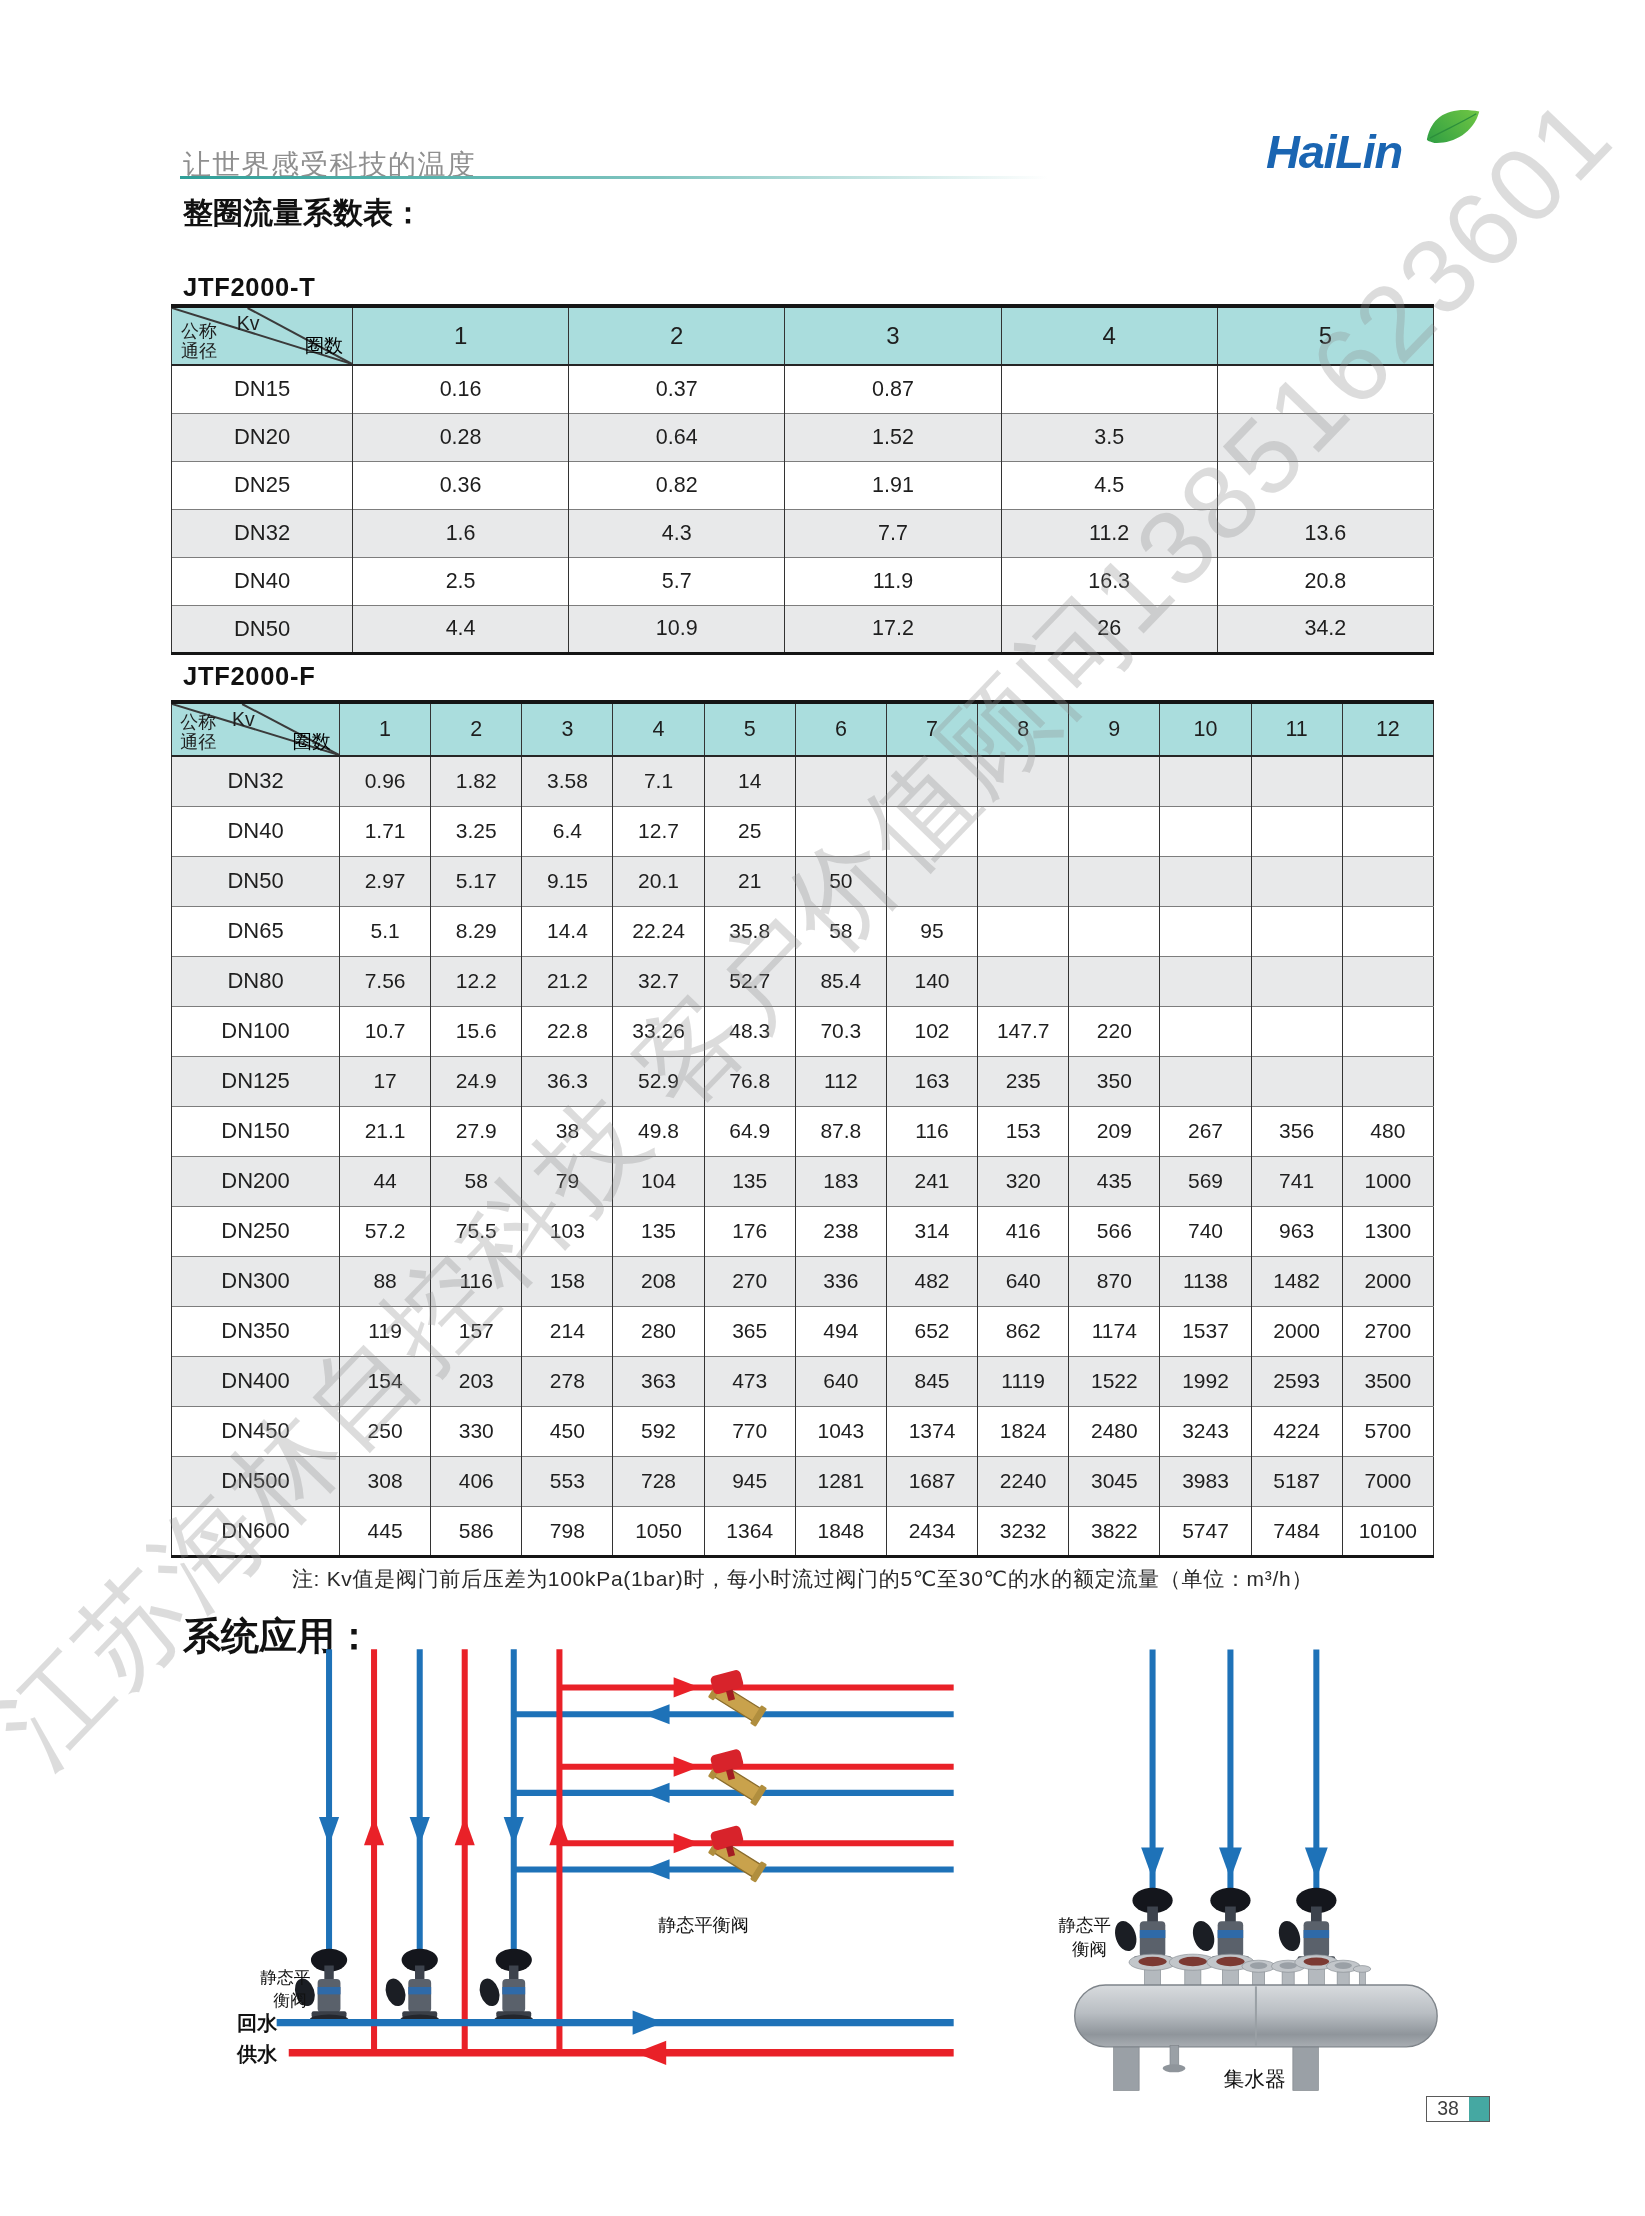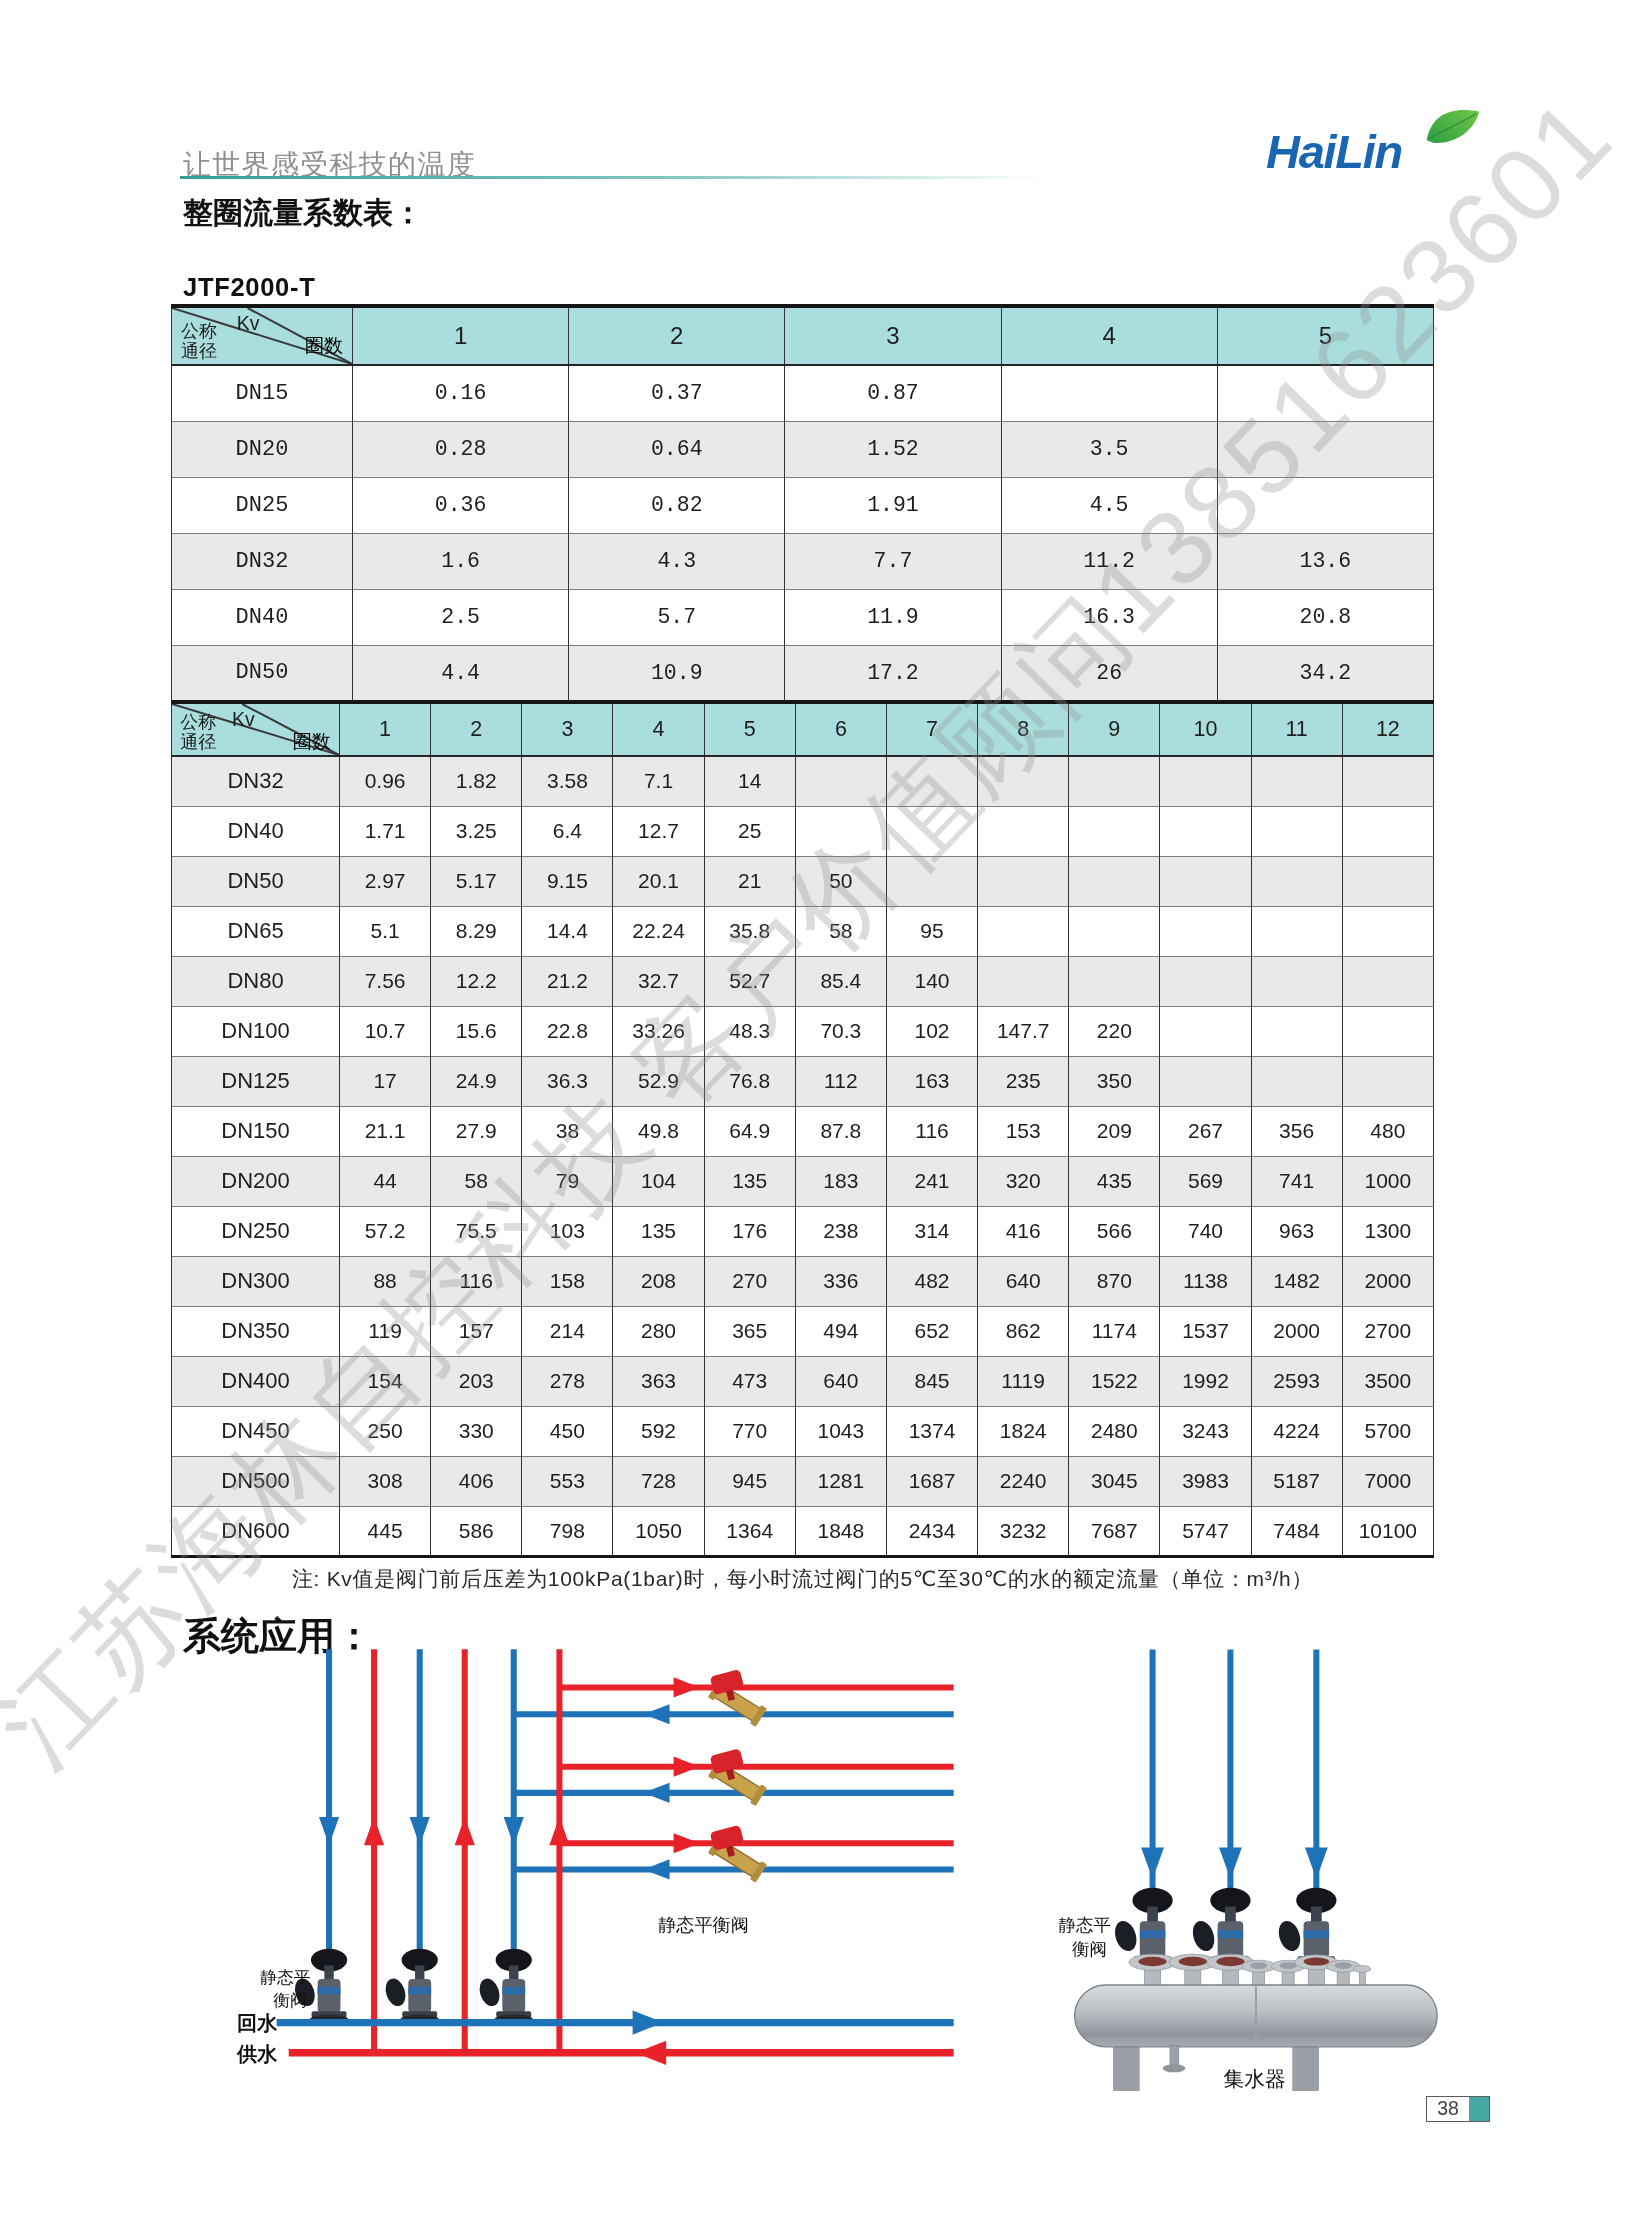--- a/index.html
+++ b/index.html
@@ -25,21 +25,21 @@
 
   
   .kv-table { position:absolute; left:171px; border-collapse:collapse; table-layout:fixed; width:1263px;
     border-top:4px solid #151515; border-bottom:3.4px solid #151515; border-left:1.3px solid #333; border-right:1.3px solid #333; }
   .t1 { top:304px; }
   .t2 { top:700px; }
   .kv-table th, .kv-table td { border-left:1.3px solid #333; text-align:center; vertical-align:middle; color:#1e1e1e; }
   .kv-table th { background:#aadddd; font-weight:400; }
   .t1 th { height:59px; font-size:24px; }
   .t2 th { height:54px; font-size:21.5px; }
-  .t1 td { height:56px; font-size:21.5px;font-family:Liberation Mono, monospace; }
+  .t1 td { height:48px; font-size:21.5px; }
   .t2 td { height:50px; font-size:21px; }
   .kv-table td { border-top:1.3px solid #7d7d7d; }
   .kv-table tbody tr:first-child td { border-top:2px solid #262626; }
   .t1 tbody tr:nth-child(even) { background:#e8e9ea; }
   .t2 tbody tr:nth-child(odd) { background:#e8e9ea; }
   .t1 th.corner { width:181px; }
   .t2 th.corner { width:168px; }
   th.corner { position:relative; padding:0; }
   .diag { position:absolute; left:0; top:0; width:100%; height:100%; }
   .diag line { stroke:#3a3a3a; stroke-width:2; vector-effect:non-scaling-stroke; }
@@ -424,21 +424,21 @@
         <tr>
           <td class="dn-cell-style">DN600</td>
           <td>445</td>
           <td>586</td>
           <td>798</td>
           <td>1050</td>
           <td>1364</td>
           <td>1848</td>
           <td>2434</td>
           <td>3232</td>
-          <td>7687</td>
+          <td>3822</td>
           <td>5747</td>
           <td>7484</td>
           <td>10100</td>
         </tr>
       </tbody>
   </table>
 
   <div class="note">注: Kv值是阀门前后压差为100kPa(1bar)时，每小时流过阀门的5℃至30℃的水的额定流量（单位：m³/h）</div>
 
   <div class="system-title">系统应用：</div>

